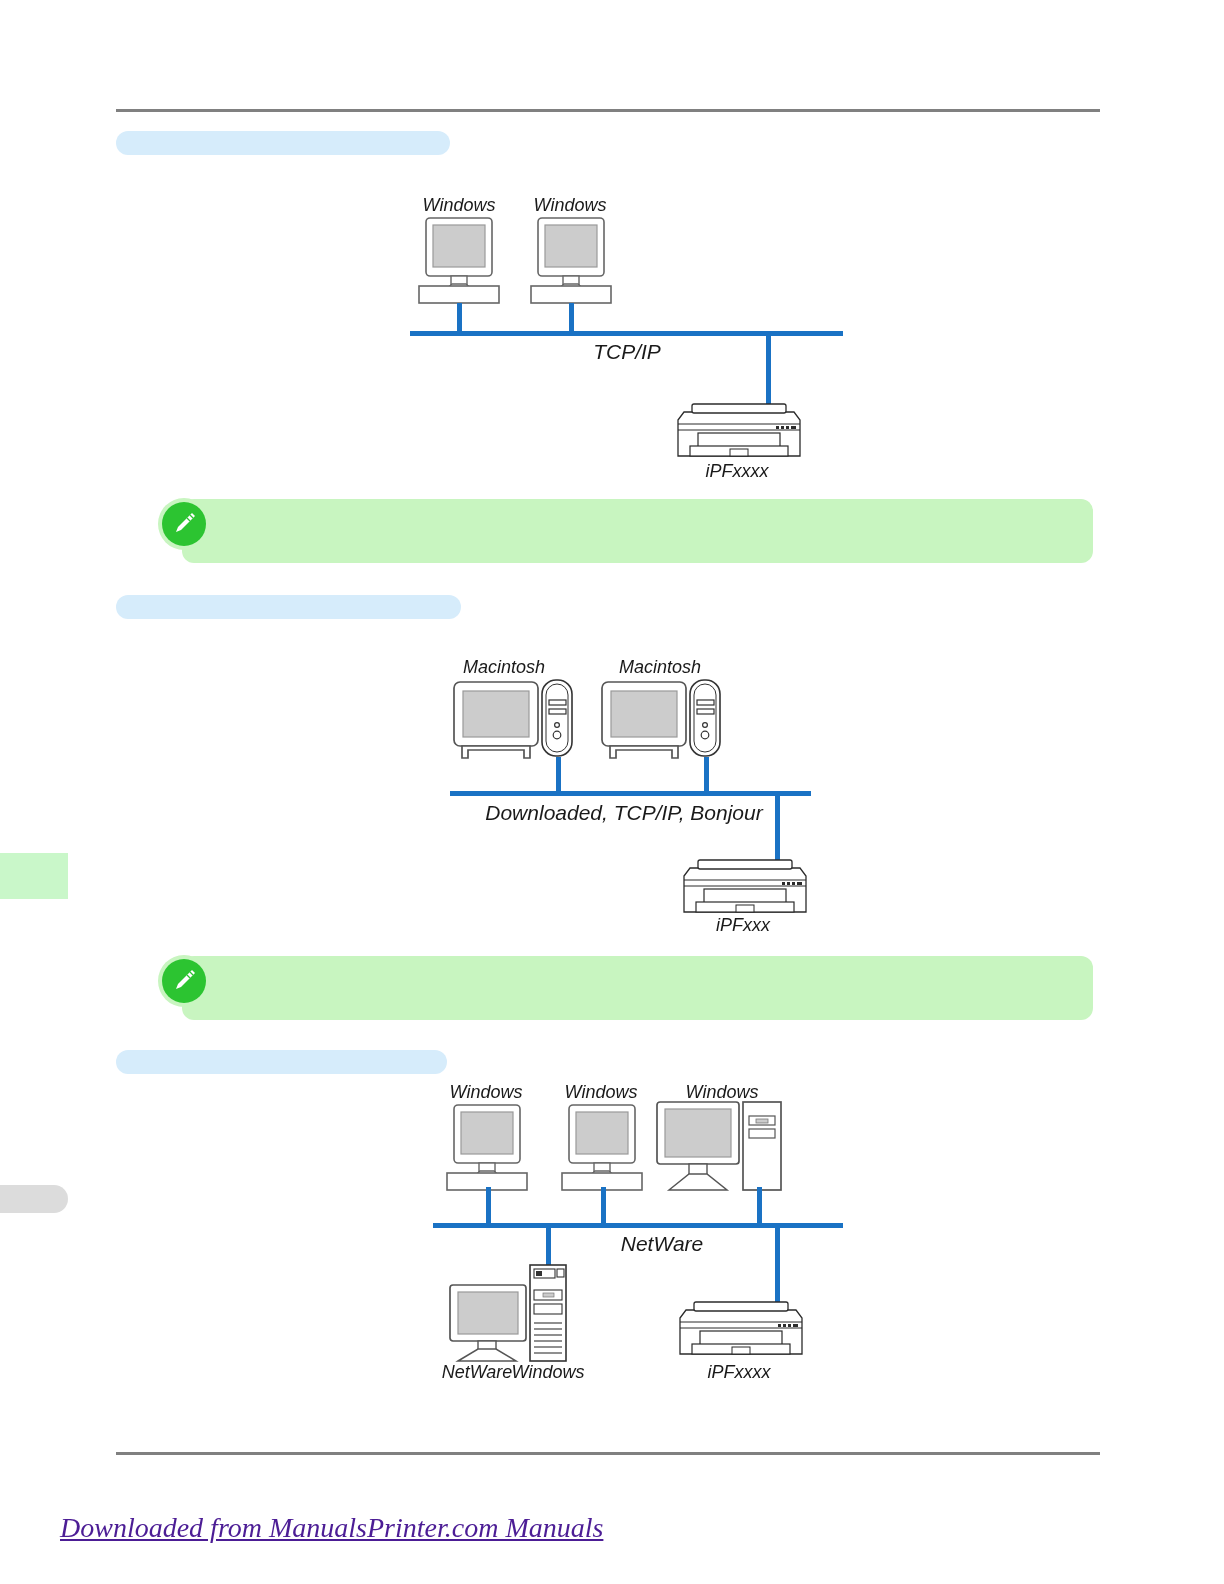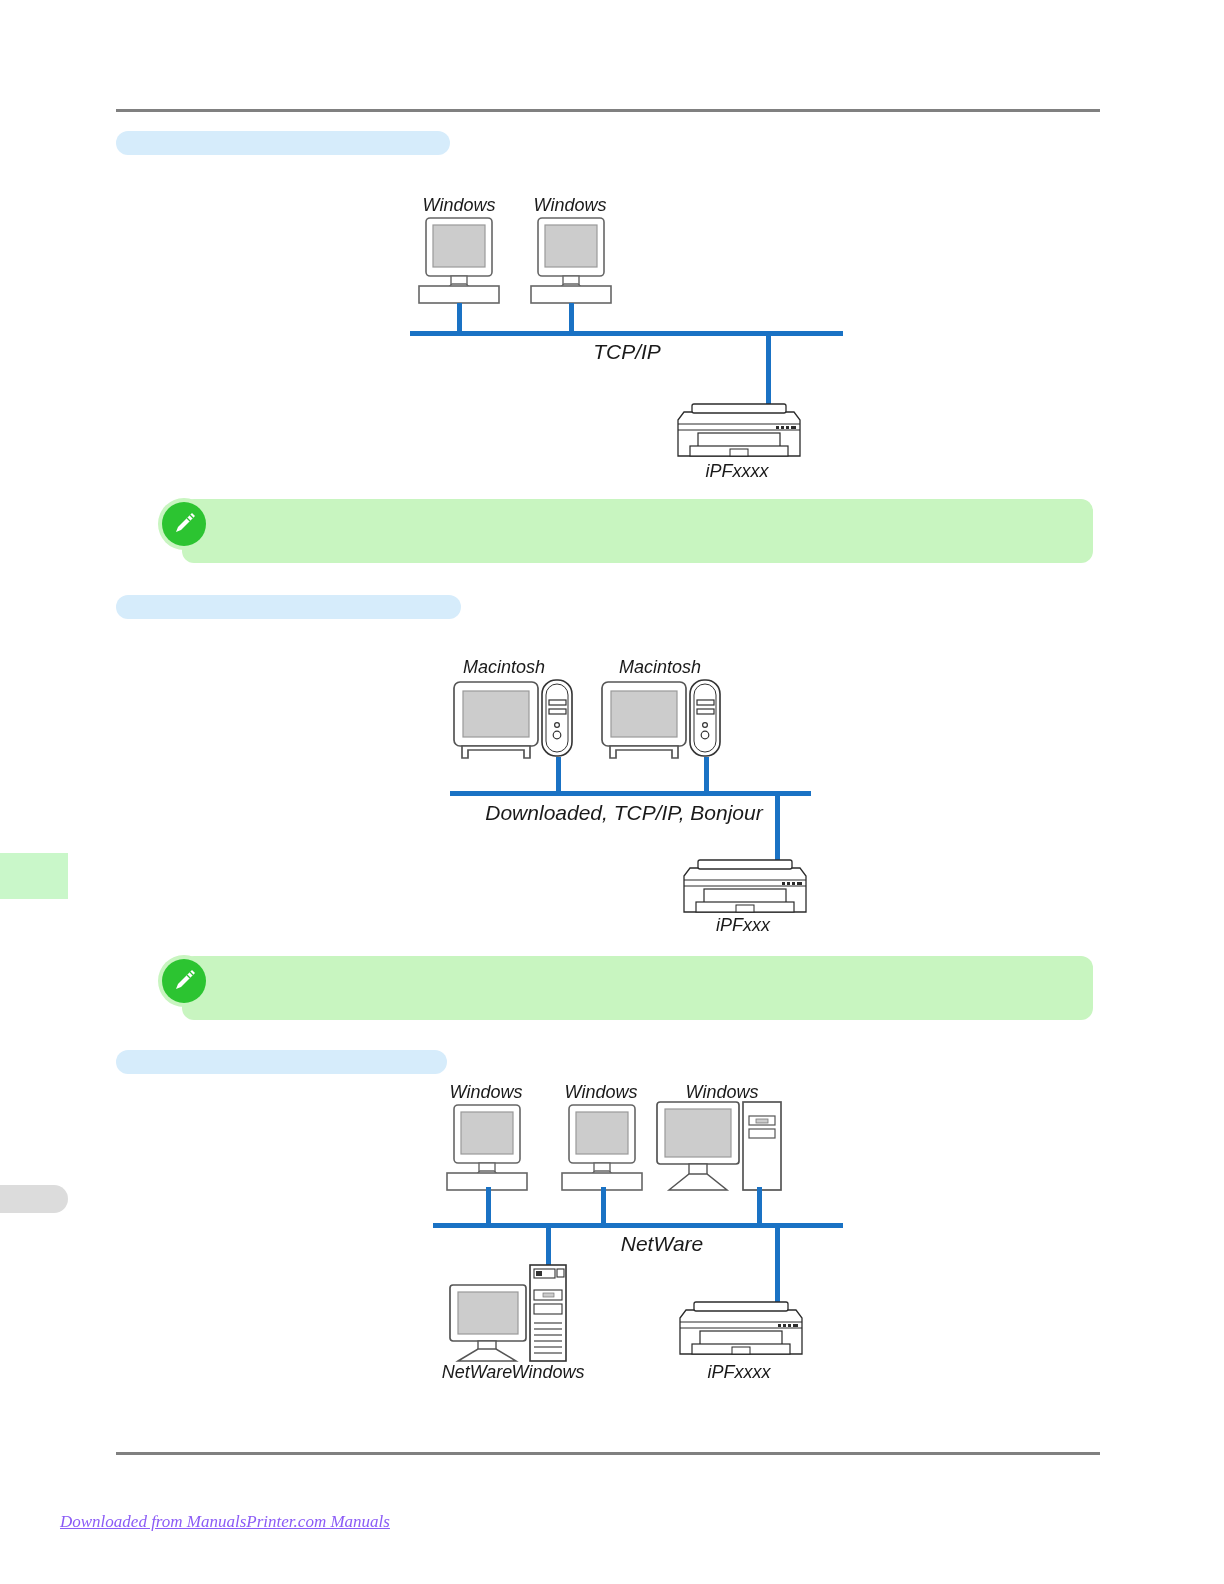--- a/index.html
+++ b/index.html
@@ -40,22 +40,22 @@
   .lbl{position:absolute;font-size:18px;color:#1a1a1a;white-space:nowrap;}
   .lbl.center{transform:translateX(-50%);}
   .proto{position:absolute;font-size:21px;color:#1a1a1a;white-space:nowrap;transform:translateX(-50%);}
 
   
   .dev{position:absolute;}
 
   
   .footer-link{
     position:absolute;left:60px;top:1512px;
-    font-family:"Liberation Serif", serif;font-size:17px;
-    color:#8b5cf6;text-decoration:underline;white-space:nowrap;
+    font-family:"Liberation Serif", serif;font-size:28px;
+    color:#4c1d95;text-decoration:underline;white-space:nowrap;
   }
 </style>
 </head>
 <body>
 
 <div class="page">
 
   <div class="rule top"></div>
 
   <div class="edge-tab green"></div>

